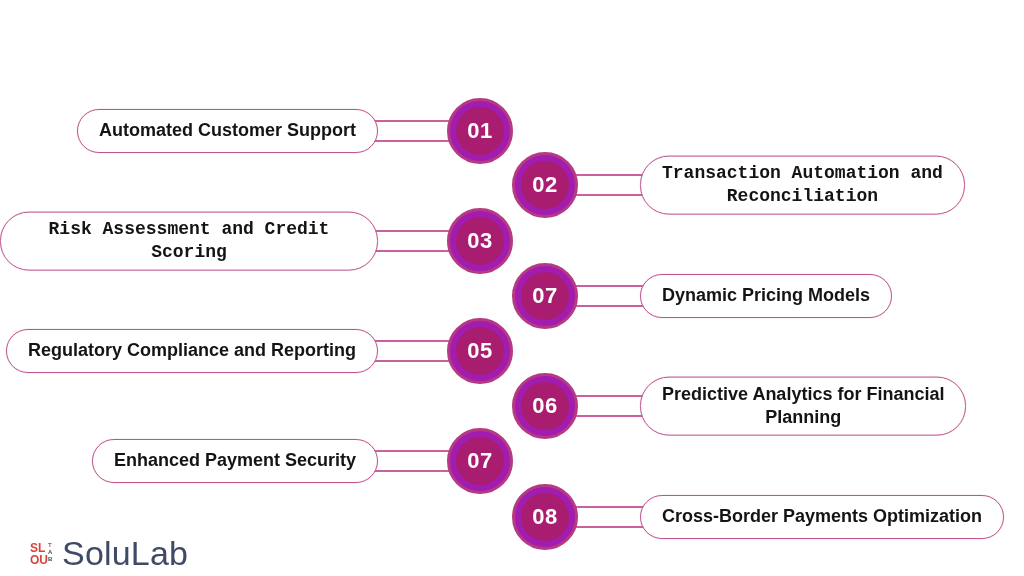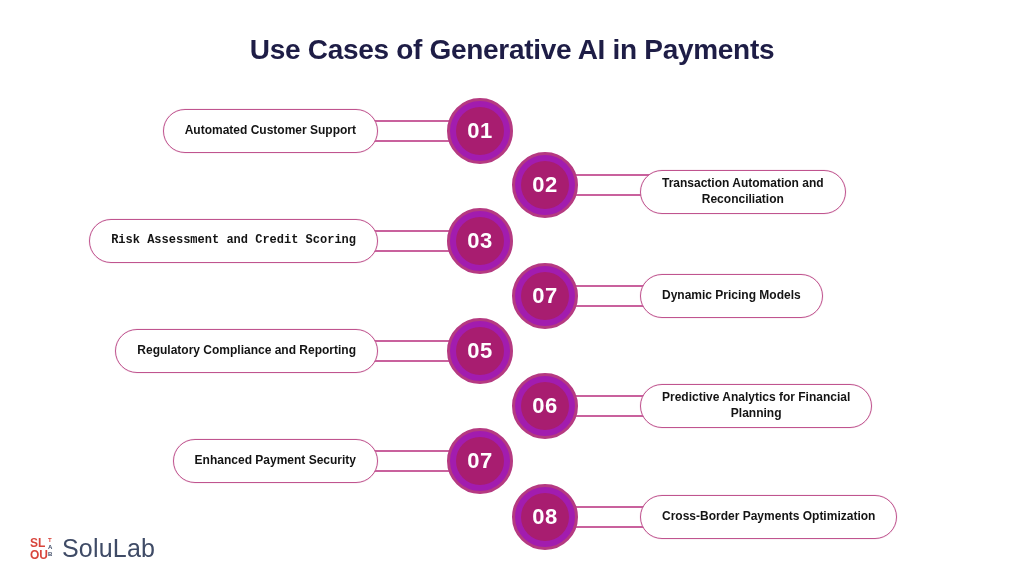--- a/index.html
+++ b/index.html
@@ -45,21 +45,21 @@
     border-radius: 29px;
     min-height: 44px;
     display: flex;
     align-items: center;
     justify-content: center;
     padding: 5px 21px;
     transform: translateY(-50%);
     box-shadow: 0 0 0 0.5px rgba(192,84,143,0.15);
   }
   .pill .label {
-    font-size: 12px;
+    font-size: 18px;
     font-weight: bold;
     color: #141414;
     text-align: center;
     white-space: pre-line;
     line-height: 1.3;
   }
   .badge-outer {
     position: absolute;
     z-index: 3;
     width: 66px;
@@ -90,50 +90,49 @@
   .logo {
     position: absolute;
     left: 30px;
     top: 534px;
     display: flex;
     align-items: center;
     gap: 7px;
     z-index: 2;
   }
   .logo-text {
-    font-size: 25px;
+    font-size: 34px;
     color: #3f4b66;
     font-weight: 500;
     letter-spacing: 0.2px;
   }
 </style>
 </head>
 <body>
 
 <div id="canvas">
-  <div class="title">Use Cases of Generative AI in Payments</div>
 
   <div id="items-root">
       <div class="connector" style="top: 120px; left: 350px; width: 130px;">
         <div class="bar top"></div>
         <div class="bar bot"></div>
       </div>
       <div class="pill" style="top: 131px; right: 646px;">
         <span class="label">Automated Customer Support</span>
       </div>
       <div class="badge-outer" style="left: 480px; top: 131px;">
         <div class="badge-inner">
           <span class="num">01</span>
         </div>
       </div>
       <div class="connector" style="top: 174px; left: 545px; width: 125px;">
         <div class="bar top"></div>
         <div class="bar bot"></div>
       </div>
-      <div class="pill" style="top: 192px; left: 640px;">
+      <div class="pill" style="top: 185px; left: 640px; font-family: Liberation Mono, monospace;">
         <span class="label">Transaction Automation and
 Reconciliation</span>
       </div>
       <div class="badge-outer" style="left: 545px; top: 185px;">
         <div class="badge-inner">
           <span class="num">02</span>
         </div>
       </div>
       <div class="connector" style="top: 230px; left: 350px; width: 130px;">
         <div class="bar top"></div>

